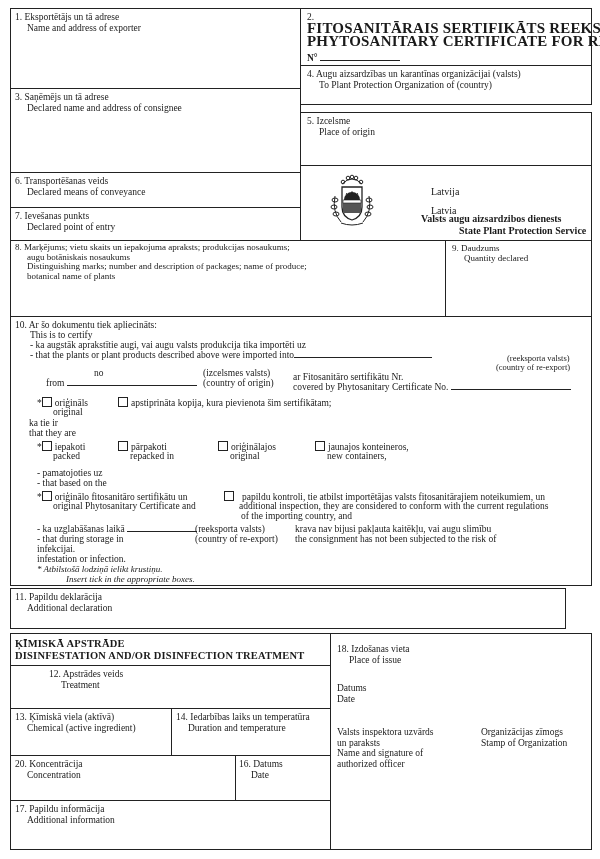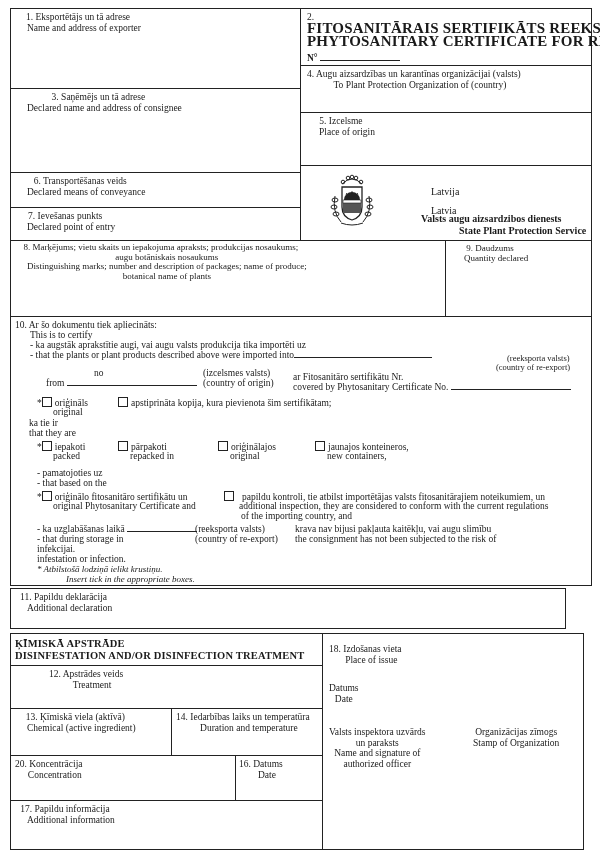--- a/index.html
+++ b/index.html
@@ -1,18 +1,18 @@
 <!DOCTYPE html>
 <html><head>
 <meta charset="utf-8">
 <style>
   html, body { margin: 0; padding: 0; background: #ffffff; }
   body { width: 600px; height: 859px; position: relative; overflow: hidden;
          font-family: "Liberation Serif", "DejaVu Serif", serif; color: #1a1a1a; }
-  .box { position: absolute; border: 1px solid #222; box-sizing: border-box; background: #fff; text-align: center; }
+  .box { position: absolute; border: 1px solid #222; box-sizing: border-box; background: #fff; }
   .lbl { position: absolute; font-size: 9.5px; line-height: 10.5px; white-space: nowrap; }
   .ind { padding-left: 12px; }
   .t { font-size: 9.5px; line-height: 10.5px; white-space: nowrap; position: absolute; }
   .title { font-weight: bold; font-size: 15px; line-height: 12.5px; letter-spacing: 0.2px; }
   .cb { display: inline-block; width: 8px; height: 8px; border: 1px solid #222; vertical-align: -1px; margin-right: 3px; background:#fff; }
   .line { display: inline-block; border-bottom: 1px solid #222; vertical-align: baseline; }
   .it { font-style: italic; }
   .bold { font-weight: bold; }
 </style>
 </head>
@@ -49,21 +49,21 @@
 <div class="box" style="left:300px;top:8px;width:292px;height:58px;border-width:1.5px;">
   <div class="lbl" style="left:6px;top:3px;">2.</div>
   <div class="lbl title" style="left:6px;top:13px;">FITOSANITĀRAIS SERTIFIKĀTS REEKSPORTAM</div>
   <div class="lbl title" style="left:6px;top:26px;">PHYTOSANITARY CERTIFICATE FOR RE-EXPORT</div>
   <div class="lbl bold" style="left:6px;top:44px;">
     <span>N°</span>
     <span class="line" style="width:80px;"></span>
   </div>
 </div>
 
-<div class="box" style="left:300px;top:65px;width:292px;height:48px;">
+<div class="box" style="left:300px;top:65px;width:292px;height:40px;">
   <div class="lbl" style="left:6px;top:3px;">
     <span>4.</span> <span>Augu aizsardzības un karantīnas organizācijai (valsts)</span><br>
     <span class="ind">To Plant Protection Organization of (country)</span>
   </div>
 </div>
 
 <div class="box" style="left:300px;top:112px;width:292px;height:54px;">
   <div class="lbl" style="left:6px;top:3px;">
     <span>5.</span> <span>Izcelsme</span><br>
     <span class="ind">Place of origin</span>
@@ -249,21 +249,21 @@
   </div>
 </div>
 
 <div class="box" style="left:10px;top:800px;width:321px;height:50px;">
   <div class="lbl" style="left:4px;top:3px;">
     <span>17.</span> <span>Papildu informācija</span><br>
     <span class="ind">Additional information</span>
   </div>
 </div>
 
-<div class="box" style="left:322px;top:633px;width:262px;height:217px;">
+<div class="box" style="left:330px;top:633px;width:262px;height:217px;">
   <div class="lbl" style="left:6px;top:10px;">
     <span>18.</span> <span>Izdošanas vieta</span><br>
     <span class="ind">Place of issue</span>
   </div>
   <div class="lbl" style="left:6px;top:49px;">
     <span>Datums</span><br>
     <span>Date</span>
   </div>
   <div class="lbl" style="left:6px;top:93px;">
     <span>Valsts inspektora uzvārds</span><br>

